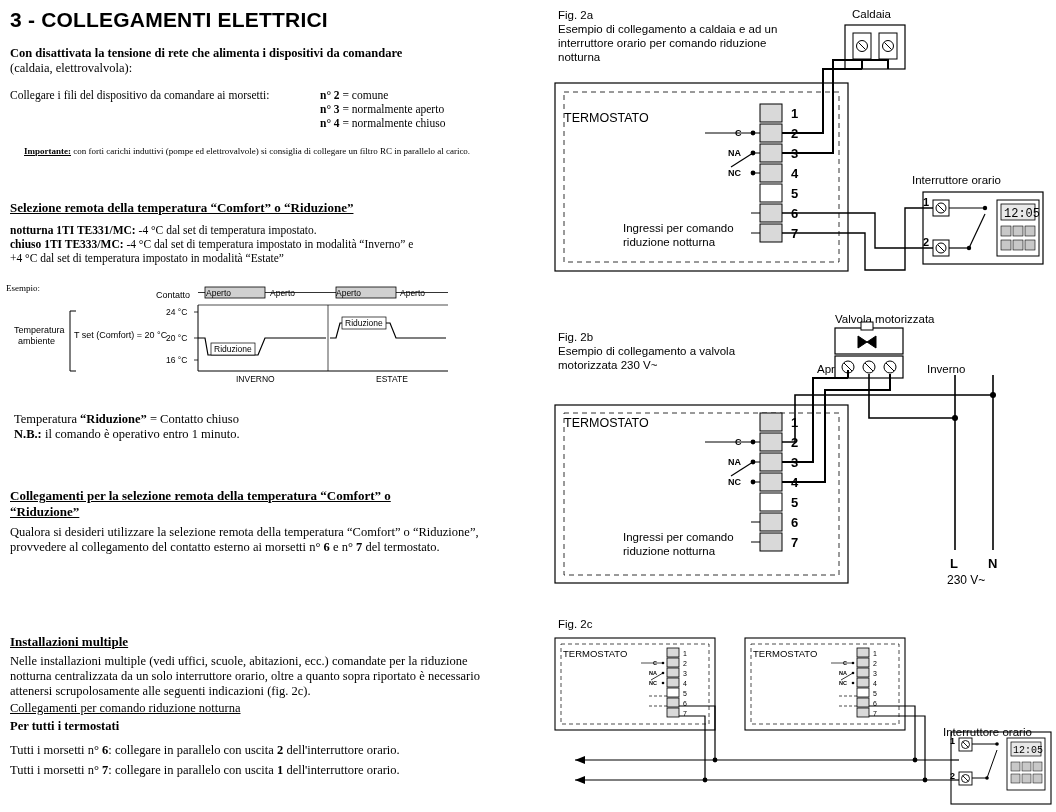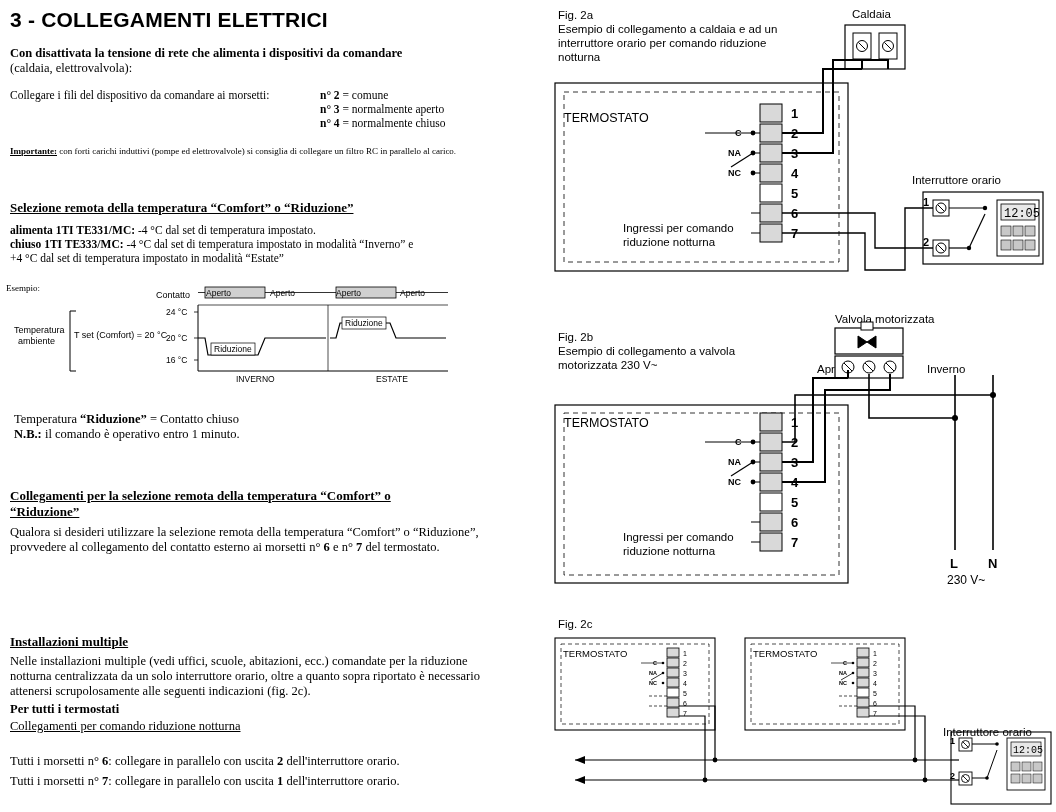--- a/index.html
+++ b/index.html
@@ -28,21 +28,21 @@
   .t9{font-size:9px;line-height:11px;}
   .t13b{font-size:13px;font-weight:bold;line-height:16px;}
 
   
   #intro{left:10px;top:46px;width:520px;}
   #terminals{left:10px;top:88px;width:520px;}
   .term-row{display:flex;}
   .term-left{width:310px;}
   .term-right{width:210px;}
   .tr-line{white-space:nowrap;}
-  #important{left:10px;top:146px;width:530px;}
+  #important{left:24px;top:146px;width:530px;}
   #remote{left:10px;top:200px;width:530px;}
   #example-label{left:6px;top:283px;}
   #comfort-list{left:14px;top:412px;width:420px;}
   #collegamenti{left:10px;top:488px;width:500px;}
   #multiple{left:10px;top:634px;width:510px;}
 
   
   .exdiag{position:absolute;left:8px;top:283px;width:460px;height:105px;}
   .ex-svg{position:absolute;left:0;top:0;}
 
@@ -88,21 +88,21 @@
 
     <div class="blk t9" id="important">
       <span class="b u">Importante:</span>
       <span>con forti carichi induttivi (pompe ed elettrovalvole) si consiglia di collegare un filtro RC in parallelo al carico.</span>
     </div>
 
     <div class="blk" id="remote">
       <div class="t13b u">Selezione remota della temperatura “Comfort” o “Riduzione”</div>
       <div class="t11" style="margin-top:7px;">
         <div>
-          <span class="b">alimenta 1TI TE331/MC:</span><span> -4 °C dal set di temperatura impostato.</span>
+          <span class="b">notturna 1TI TE331/MC:</span><span> -4 °C dal set di temperatura impostato.</span>
         </div>
         <div>
           <span class="b">chiuso 1TI TE333/MC:</span><span> -4 °C dal set di temperatura impostato in modalità “Inverno” e</span>
         </div>
         <div>
           <span>+4 °C dal set di temperatura impostato in modalità “Estate”</span>
         </div>
       </div>
     </div>
 
@@ -165,23 +165,23 @@
       <div class="t13b u">Collegamenti per la selezione remota della temperatura “Comfort” o</div>
       <div class="t13b u">“Riduzione”</div>
       <div class="t12" style="margin-top:5px;width:480px;">
         Qualora si desideri utilizzare la selezione remota della temperatura “Comfort” o “Riduzione”, provvedere al collegamento del contatto esterno ai morsetti n° <span class="b">6</span> e n° <span class="b">7</span> del termostato.
       </div>
     </div>
 
     <div class="blk" id="multiple">
       <div class="t13b u">Installazioni multiple</div>
       <div class="t12" style="margin-top:4px;width:490px;">Nelle installazioni multiple (vedi uffici, scuole, abitazioni, ecc.) comandate per la riduzione notturna centralizzata da un solo interruttore orario, oltre a quanto sopra riportato è necessario attenersi scrupolosamente alle seguenti indicazioni (fig. 2c).</div>
+      <div class="t12 u" style="margin-top:2px;">Collegamenti per comando riduzione notturna</div>
       <div class="t12 b" style="margin-top:3px;">Per tutti i termostati</div>
-      <div class="t12 u" style="margin-top:2px;">Collegamenti per comando riduzione notturna</div>
-      <div class="t12" style="margin-top:20px;">
+      <div class="t12" style="margin-top:9px;">
         <span>Tutti i morsetti n° </span><span class="b">6</span><span>: collegare in parallelo con uscita </span><span class="b">2</span><span> dell'interruttore orario.</span>
       </div>
       <div class="t12" style="margin-top:5px;">
         <span>Tutti i morsetti n° </span><span class="b">7</span><span>: collegare in parallelo con uscita </span><span class="b">1</span><span> dell'interruttore orario.</span>
       </div>
     </div>
   </div>
 
   <div class="right">
 

